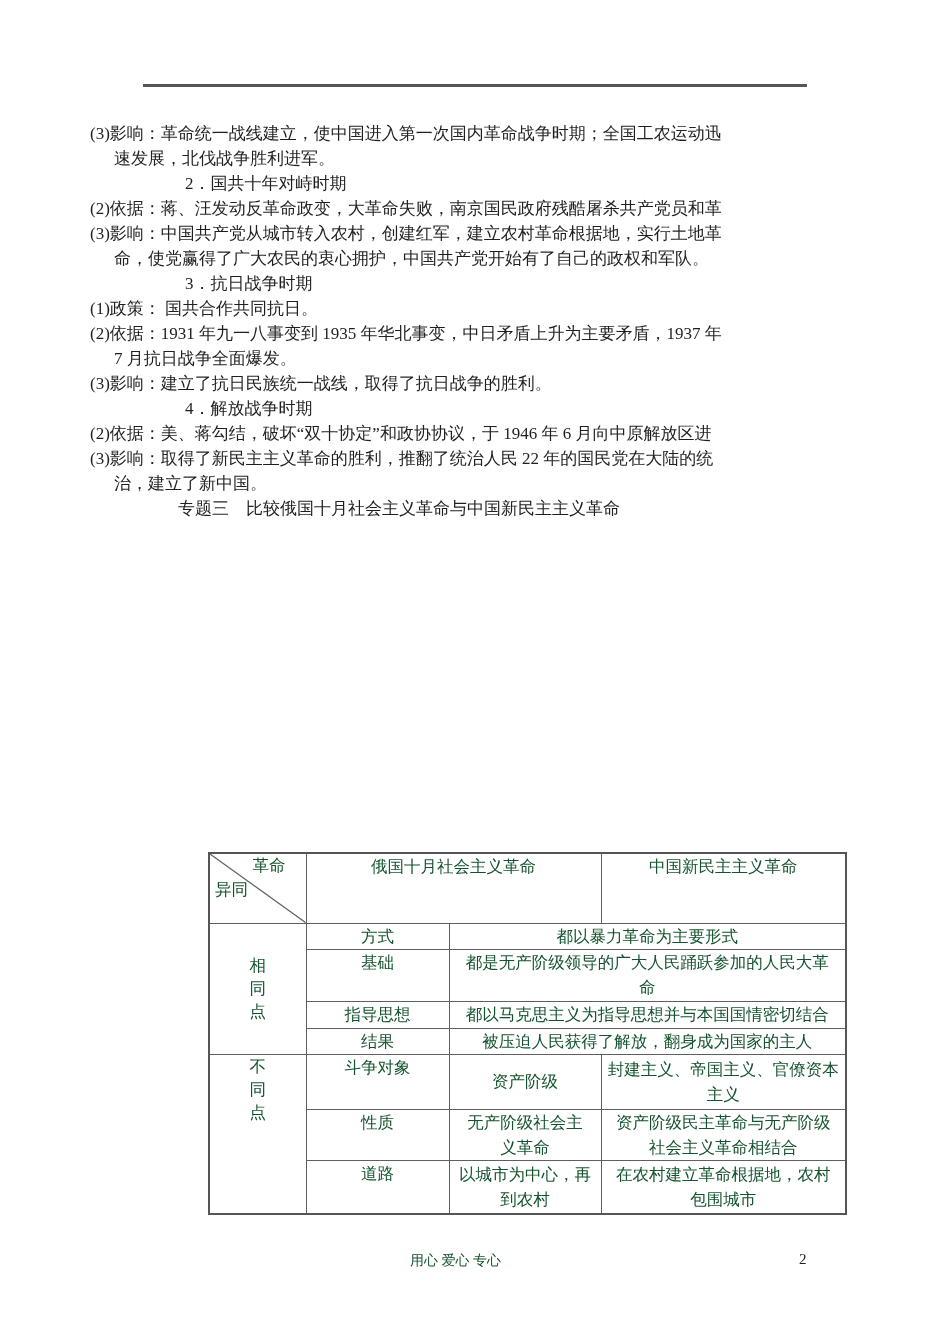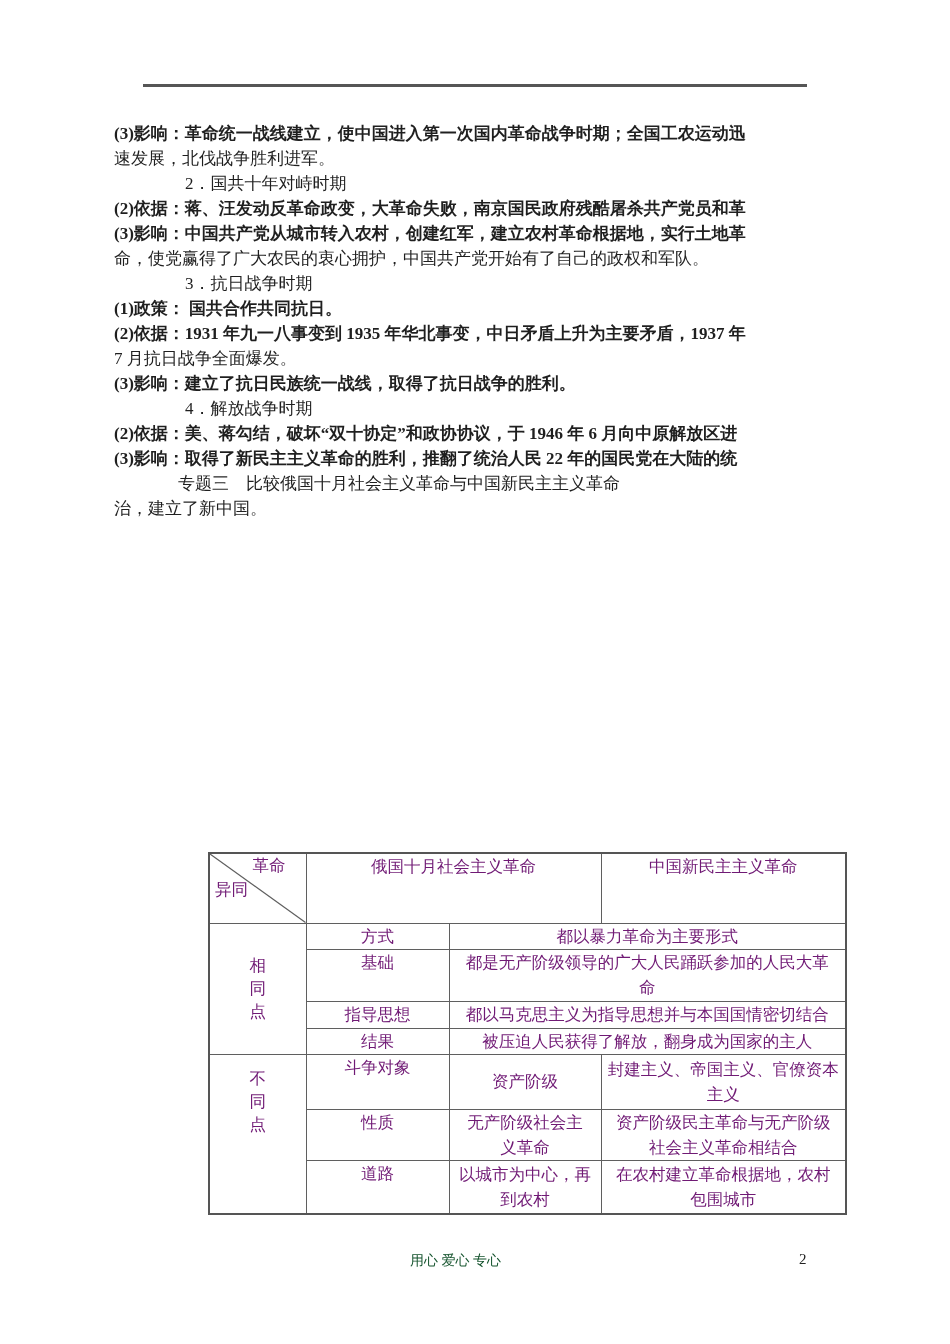--- a/index.html
+++ b/index.html
@@ -14,44 +14,44 @@
   .top-rule{
     position:absolute;left:143px;top:84px;width:664px;height:3px;
     background:#565656;
   }
   .body-text{
     position:absolute;left:0;top:121px;width:950px;
     font-size:17px;
   }
   .tl{height:25px;line-height:25px;white-space:pre;}
   .i-num{padding-left:171px;margin-left:14px;}
-  .i-para{padding-left:114px;font-weight:bold;}
+  .i-para{padding-left:90px;}
   .i-cont{padding-left:114px;}
   .i-topic{padding-left:178px;}
 
   table.cmp{
     position:absolute;left:208px;top:852px;width:637px;
     border-collapse:collapse;table-layout:fixed;
-    font-size:16.5px;color:#701a75;
+    font-size:16.5px;color:#14532d;
     border:2px solid #555;
   }
   table.cmp td{
     border:1px solid #5f5f5f;
     padding:0;
     text-align:center;
     line-height:25px;
     overflow:hidden;
   }
   td.attr{vertical-align:top;padding-top:2px;}
   td.content{vertical-align:middle;white-space:pre-line;}
   td.colhead{vertical-align:top;padding-top:3px;}
   td.rowlabel{vertical-align:middle;}
   td.rowlabel .vert,
   td.rowlabel-top .vert{
-    width:17px;margin:12px auto;word-break:break-all;line-height:23px;text-align:center;
+    width:17px;margin:0 auto;word-break:break-all;line-height:23px;text-align:center;
   }
   td.rowlabel-top{vertical-align:top;padding-top:4px;}
   td.diag-cell{position:relative;padding:0;}
   td.diag-cell svg{position:absolute;left:0;top:0;width:100%;height:100%;display:block;}
   .corner-top{position:absolute;top:2px;right:20px;line-height:19px;}
   .corner-bottom{position:absolute;top:26px;left:5px;line-height:19px;}
 
   .footer-motto{
     position:absolute;left:410px;top:1252px;
     font-size:14px;line-height:18px;color:#14532d;
@@ -76,22 +76,22 @@
     <div class="tl i-para">(3)影响：中国共产党从城市转入农村，创建红军，建立农村革命根据地，实行土地革</div>
     <div class="tl i-cont">命，使党赢得了广大农民的衷心拥护，中国共产党开始有了自己的政权和军队。</div>
     <div class="tl i-num">3．抗日战争时期</div>
     <div class="tl i-para">(1)政策： 国共合作共同抗日。</div>
     <div class="tl i-para">(2)依据：1931 年九一八事变到 1935 年华北事变，中日矛盾上升为主要矛盾，1937 年</div>
     <div class="tl i-cont">7 月抗日战争全面爆发。</div>
     <div class="tl i-para">(3)影响：建立了抗日民族统一战线，取得了抗日战争的胜利。</div>
     <div class="tl i-num">4．解放战争时期</div>
     <div class="tl i-para">(2)依据：美、蒋勾结，破坏“双十协定”和政协协议，于 1946 年 6 月向中原解放区进</div>
     <div class="tl i-para">(3)影响：取得了新民主主义革命的胜利，推翻了统治人民 22 年的国民党在大陆的统</div>
+    <div class="tl i-cont">治，建立了新中国。</div>
     <div class="tl i-topic">专题三　比较俄国十月社会主义革命与中国新民主主义革命</div>
-    <div class="tl i-cont">治，建立了新中国。</div>
   </div>
 
   <table class="cmp">
     <colgroup>
       <col style="width:97px">
         <col style="width:143px">
         <col style="width:152px">
         <col style="width:245px">
     </colgroup>
     <tbody>

